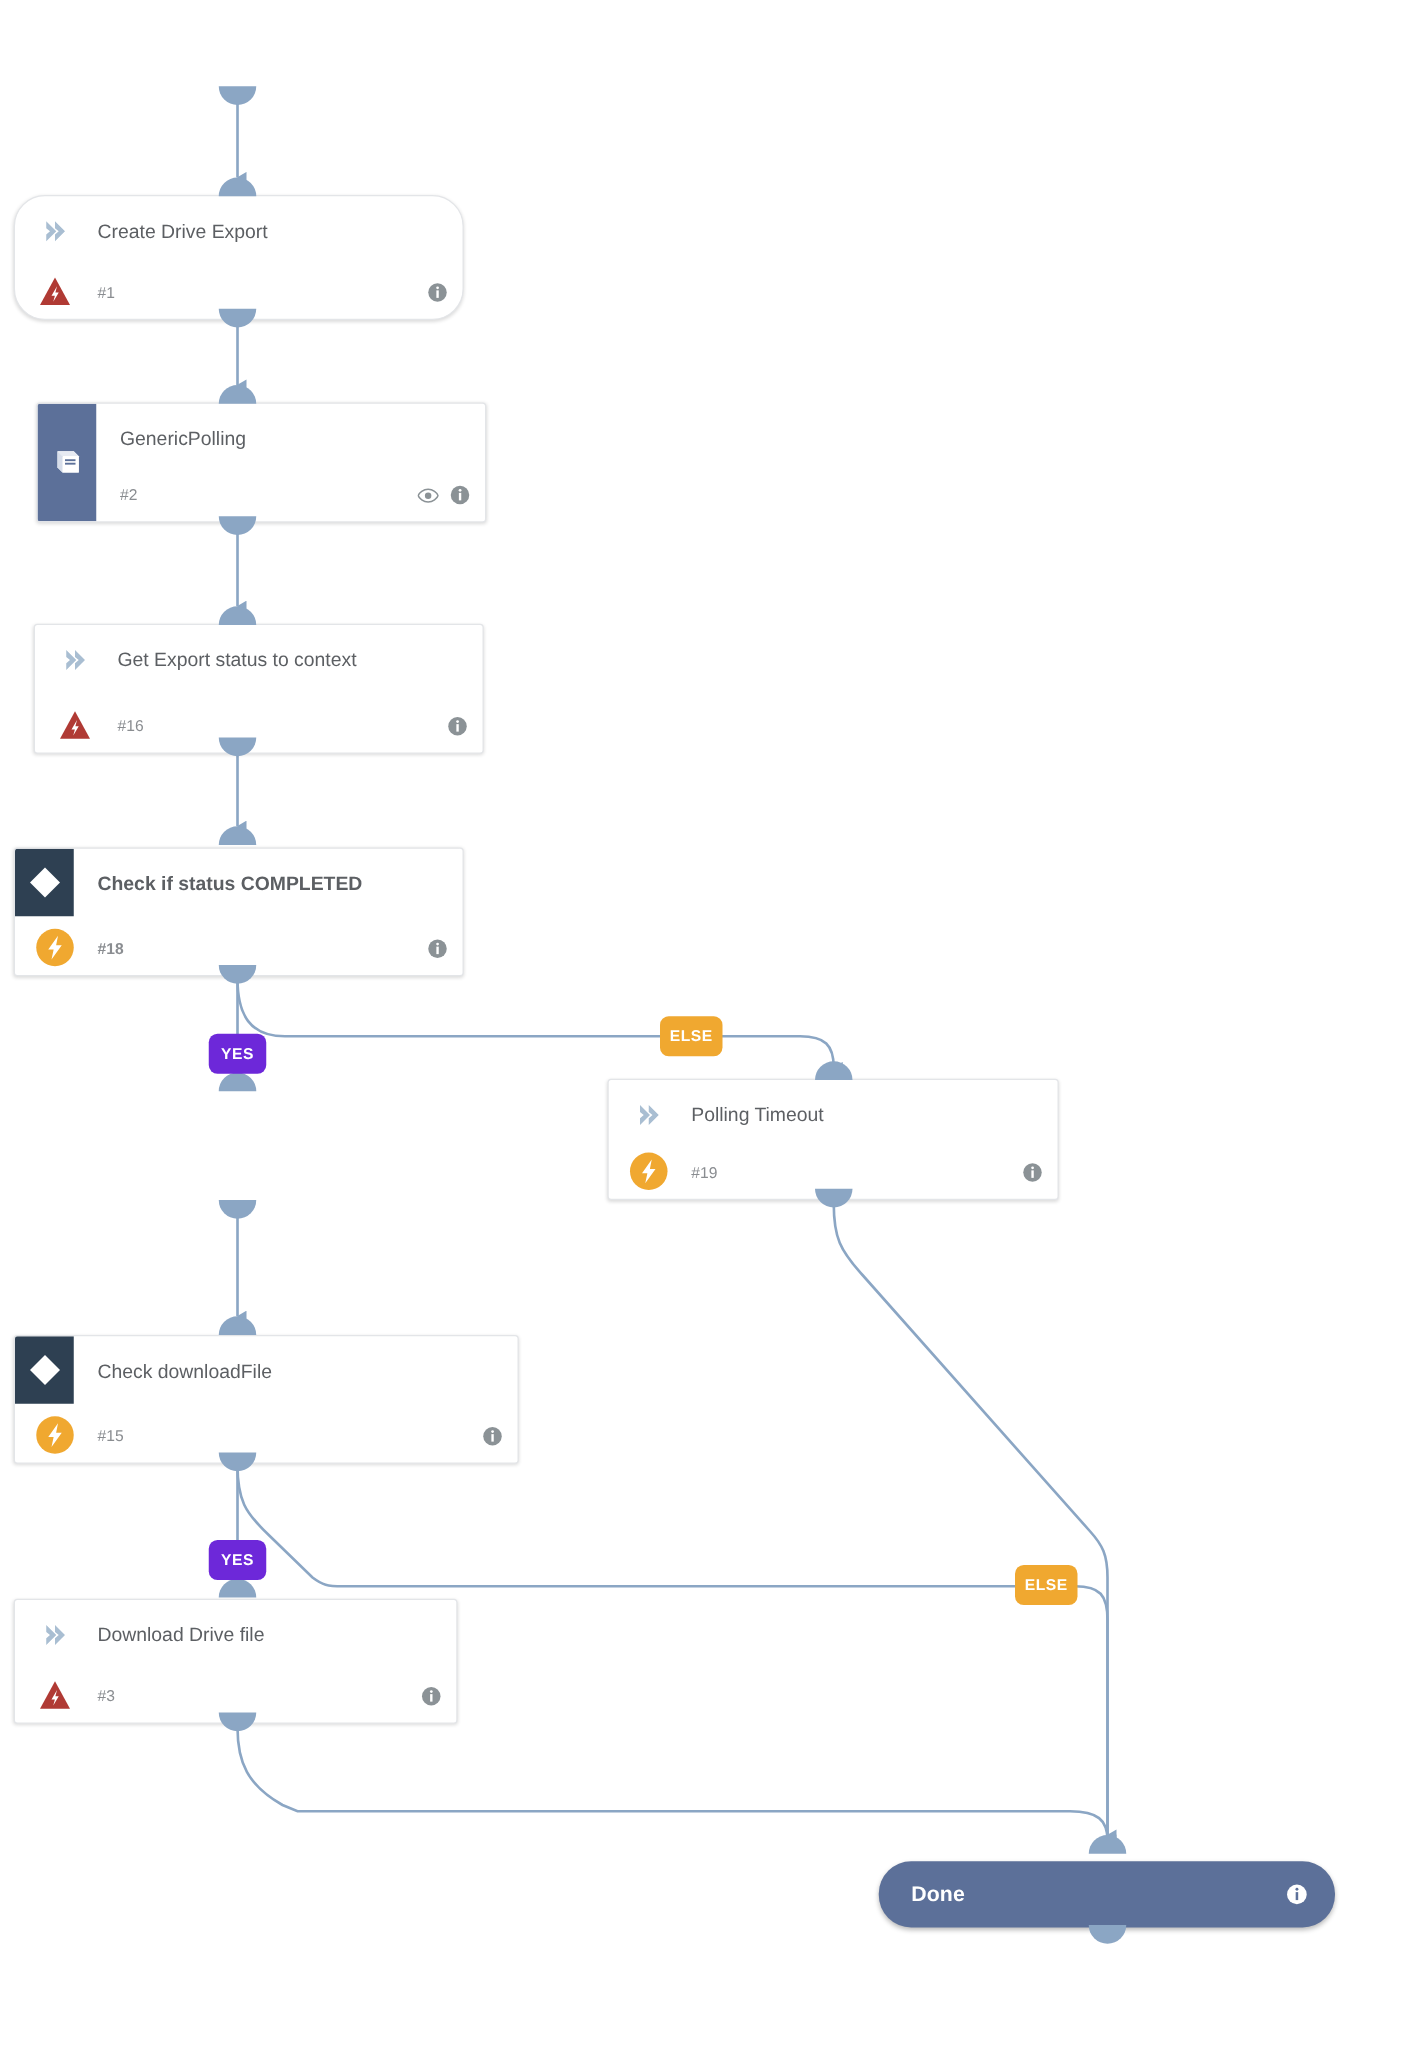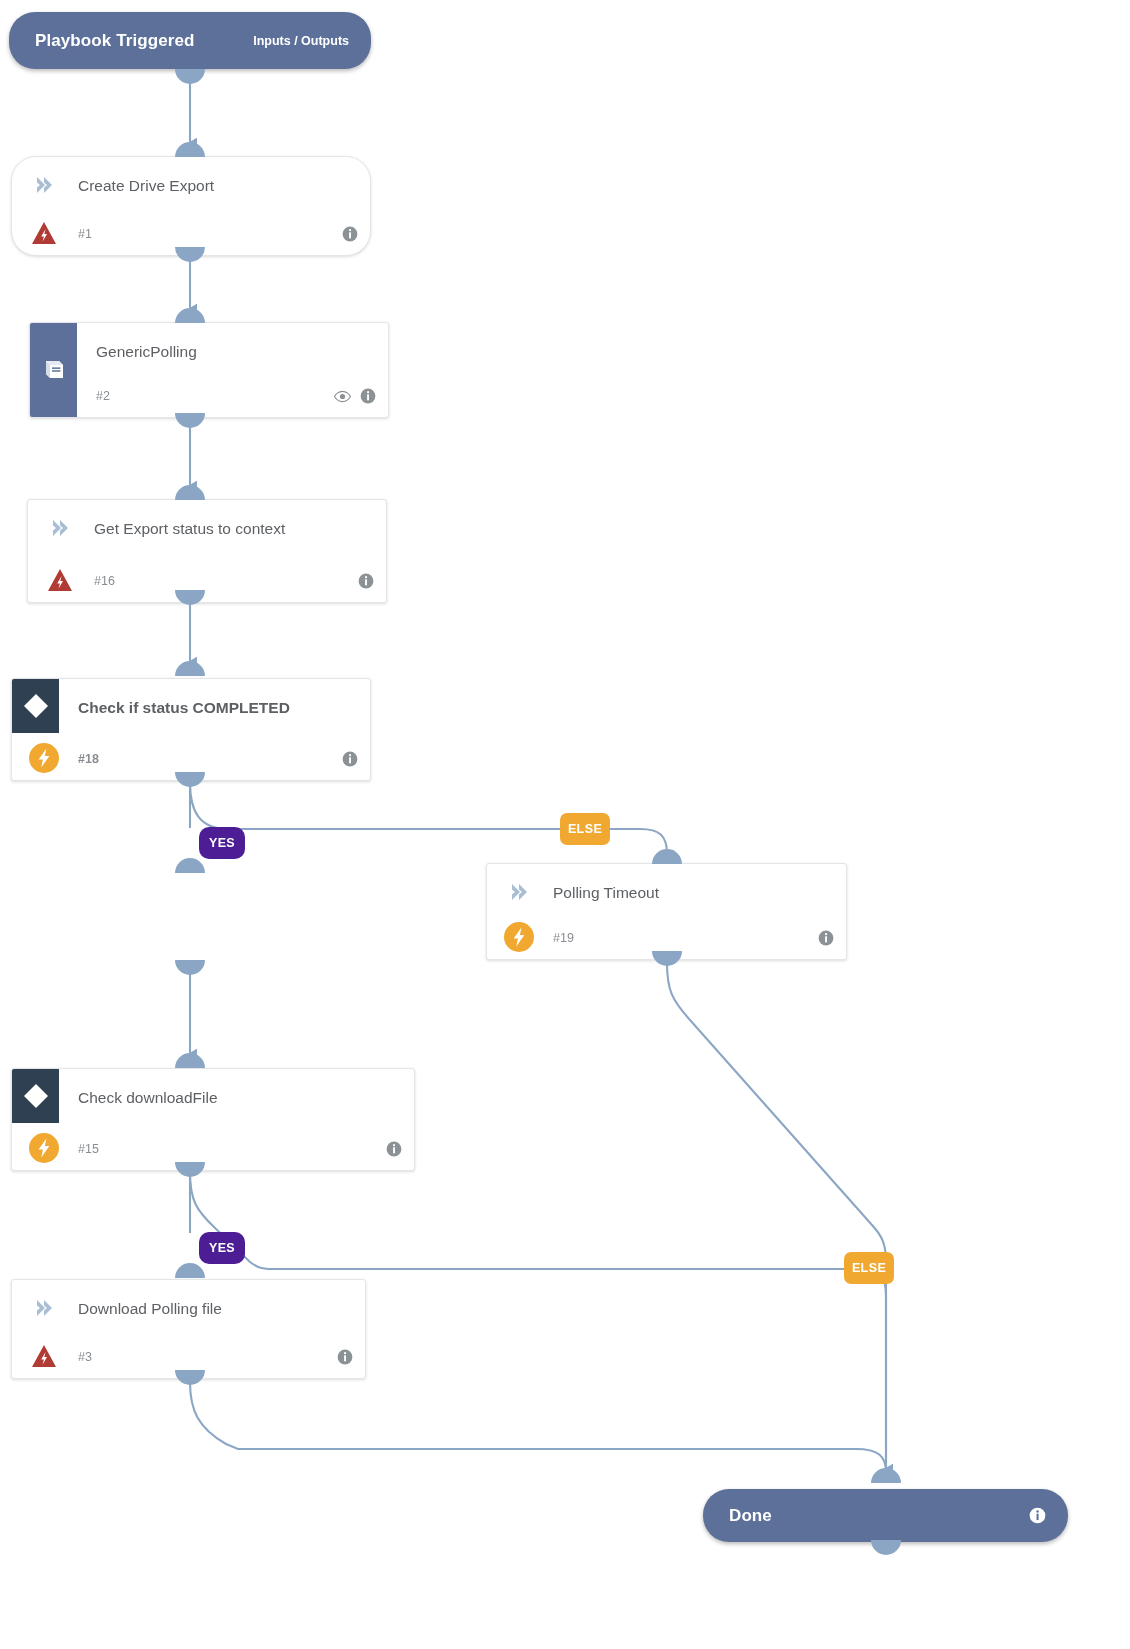--- a/index.html
+++ b/index.html
@@ -139,23 +139,22 @@
     border-radius: 7px;
     display: flex;
     align-items: center;
     justify-content: center;
     color: #ffffff;
     font-size: 12.5px;
     font-weight: bold;
     letter-spacing: .4px;
     z-index: 7;
     box-sizing: border-box;
-    margin-left: 32px;
-  }
-  .branch.yes  { background: #4c1d95; border-radius: 10px; }
+  }
+  .branch.yes  { background: #6d28d9; }
   .branch.else { background: #f0a830; }
 
   
   .port {
     position: absolute;
     width: 30px;
     height: 15px;
     background: #8ba6c4;
     z-index: 6;
   }
@@ -198,24 +197,20 @@
                L860,1269 C880,1269 886,1276 886,1296 L886,1468" marker-end="url(#arrow)"></path>
 
       <path d="M667,963 C667,990 672,1000 690,1020 L872,1225 C882,1236 886,1244 886,1262
                L886,1468"></path>
 
       <path d="M190,1382 C190,1410 198,1428 226,1444 L238,1449 L856,1449
                C878,1449 886,1456 886,1472" marker-end="url(#arrow)"></path>
     </g>
   </svg>
 
-  <div class="pill" style="left:9px; top:12px; width:362px; height:57px;">
-    <span class="pill-title">Playbook Triggered</span>
-    <span class="pill-right">Inputs / Outputs</span>
-  </div>
   <div class="port out" style="left:175px; top:69px;"></div>
 
   <div class="port in" style="left:175px; top:142px;"></div>
   <div class="card" style="left:11px; top:156px; width:360px; height:100px;border-radius:25px;">
     <div class="card-body">
       <svg class="chev" viewBox="0 0 20 20">
         <path d="M3,2 L11,10 L3,18 L3,12.5 L6,10 L3,7.5 Z" fill="#a9bed2"></path>
         <path d="M10,2 L18,10 L10,18 L10,12.5 L13,10 L10,7.5 Z" fill="#a9bed2"></path>
       </svg>
       <span class="card-title">Create Drive Export</span>
@@ -373,21 +368,21 @@
   <div class="branch yes" style="left:167px; top:1232px; width:46px; height:32px;">YES</div>
   <div class="branch else" style="left:812px; top:1252px; width:50px; height:32px;">ELSE</div>
 
   <div class="port in" style="left:175px; top:1263px;"></div>
   <div class="card" style="left:11px; top:1279px; width:355px; height:100px;">
     <div class="card-body">
       <svg class="chev" viewBox="0 0 20 20">
         <path d="M3,2 L11,10 L3,18 L3,12.5 L6,10 L3,7.5 Z" fill="#a9bed2"></path>
         <path d="M10,2 L18,10 L10,18 L10,12.5 L13,10 L10,7.5 Z" fill="#a9bed2"></path>
       </svg>
-      <span class="card-title">Download Polling file</span>
+      <span class="card-title">Download Drive file</span>
       <svg class="tri" viewBox="0 0 28 28">
         <path d="M14,3 L26,25 L2,25 Z" fill="#b03a34"></path>
         <path d="M15.6,10 L11.2,17.6 L13.9,17.6 L12.6,22.4 L17,15 L14.3,15 Z" fill="#ffffff"></path>
       </svg>
       <span class="card-num">#3</span>
       <div class="card-icons">
         <svg width="16" height="16" viewBox="0 0 16 16">
           <circle cx="8" cy="8" r="7.4" fill="#8b9296"></circle>
           <rect x="7.1" y="6.3" width="1.9" height="6" fill="#ffffff"></rect>
           <circle cx="8.05" cy="4.2" r="1.1" fill="#ffffff"></circle>

